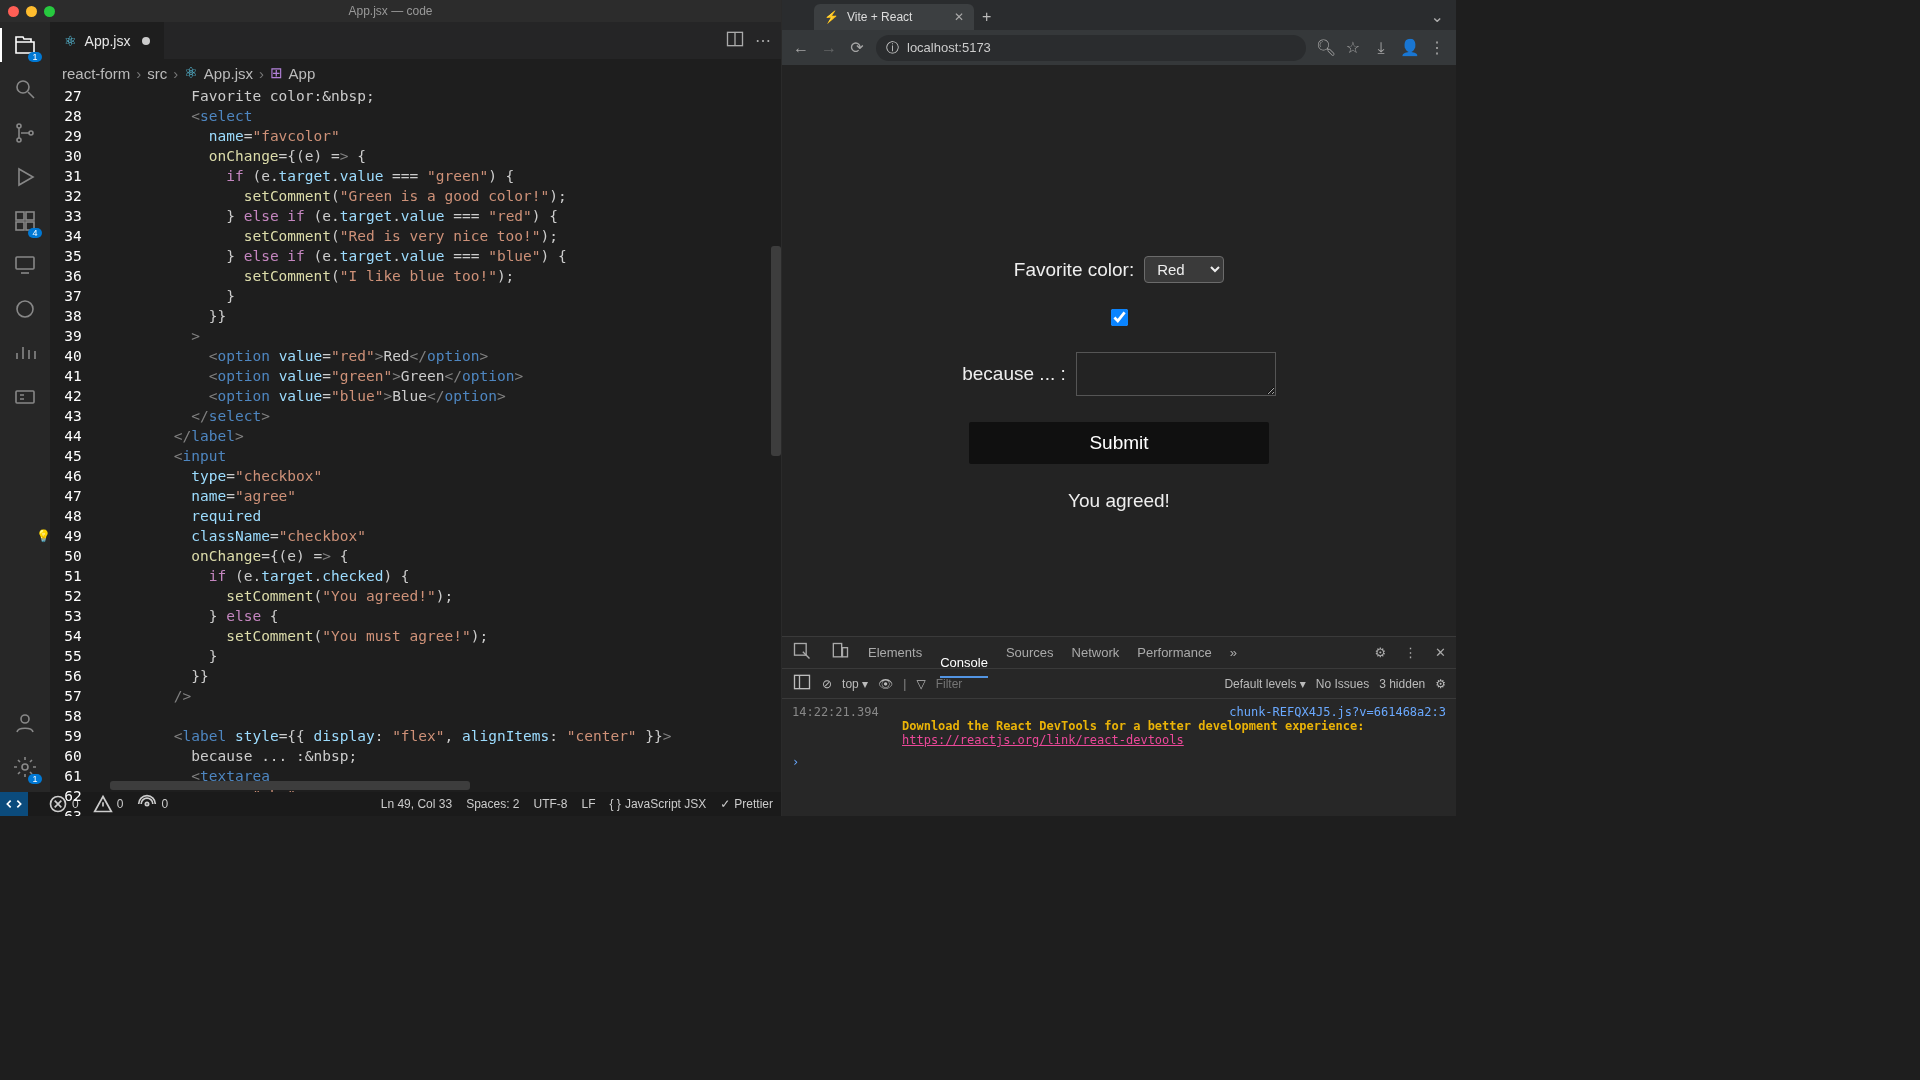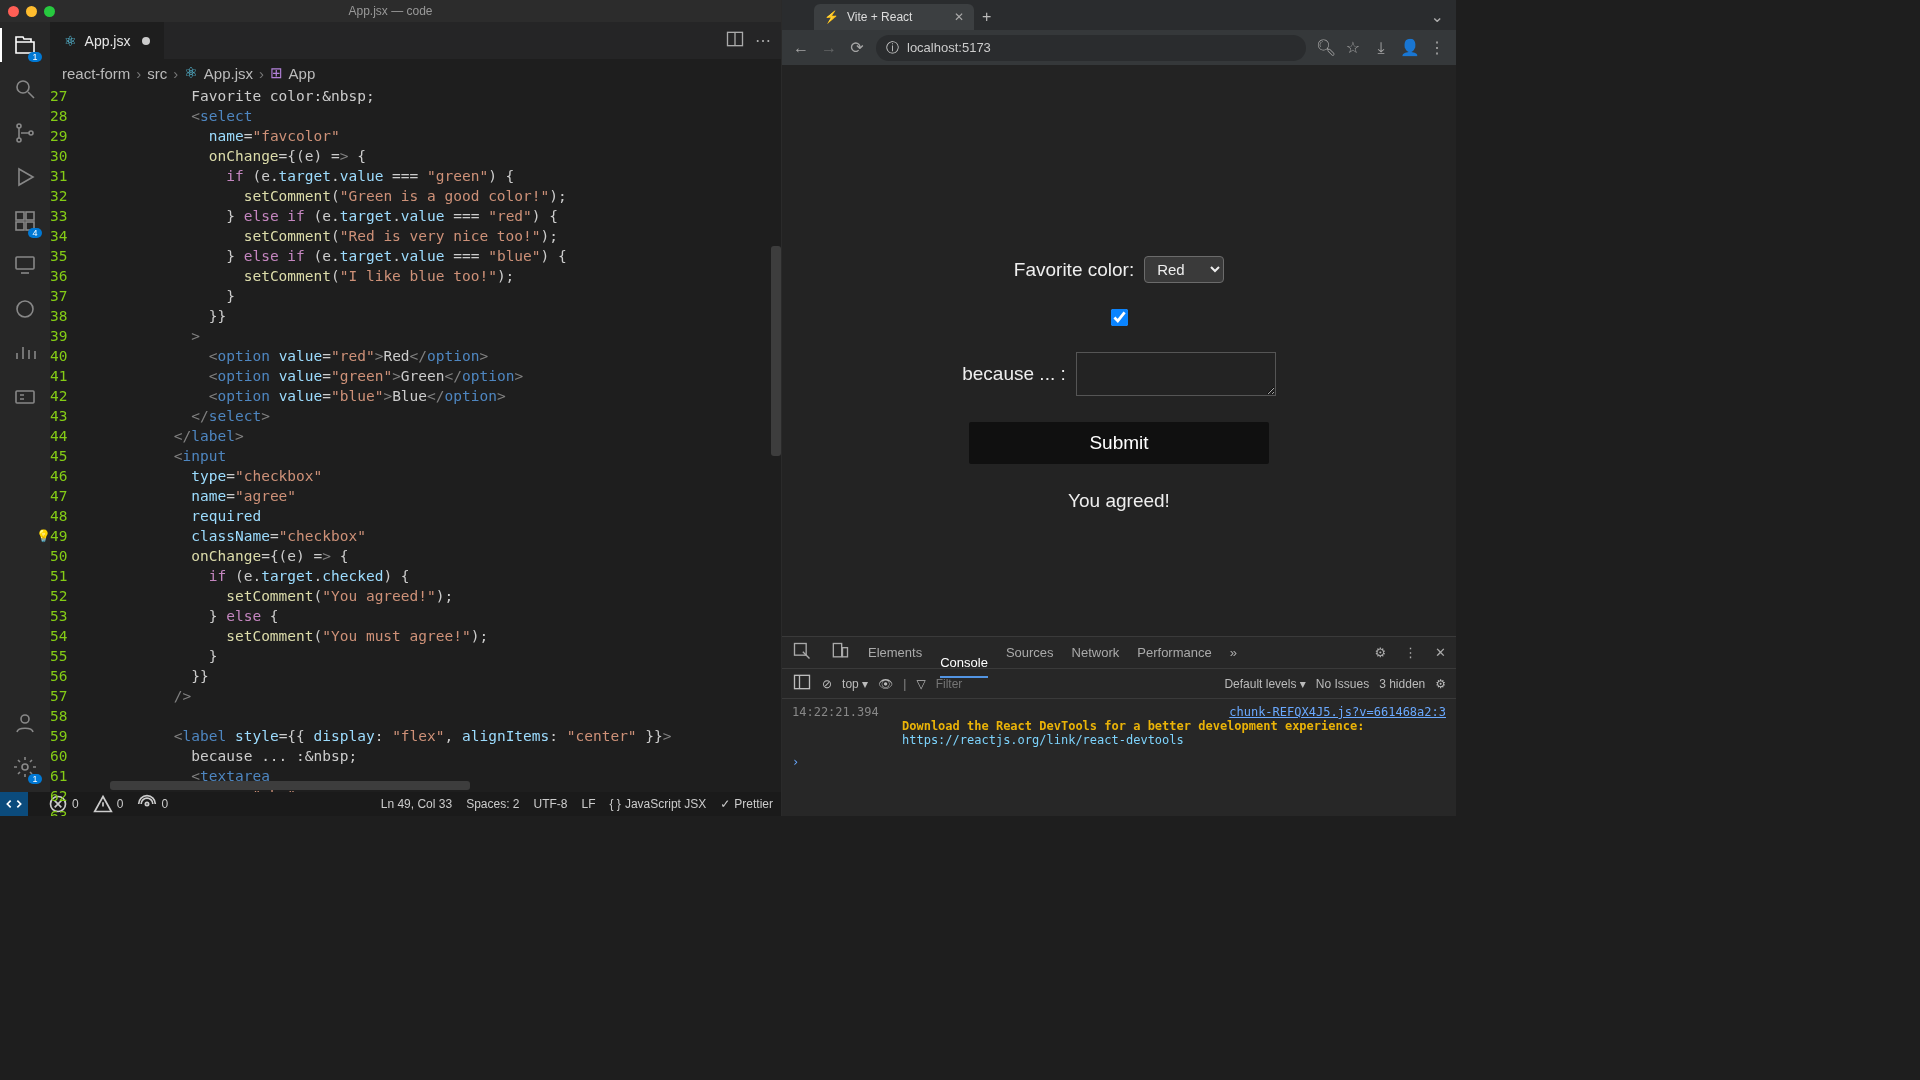--- a/index.html
+++ b/index.html
@@ -91,21 +91,21 @@
 .breadcrumbs .chev { color: #777; }
 .breadcrumbs .react-icon { color: #61dafb; }
 .breadcrumbs .fn-icon { color: #b180d7; }
 
 .code-area {
   flex: 1; display: flex; min-height: 0;
   font-family: Menlo, Consolas, monospace; font-size: 14.5px;
   line-height: 20px; position: relative;
 }
 .gutter {
-  width: 54px; text-align: left; color: #84cc16;
+  width: 54px; text-align: center; color: #ffffff;
   padding: 0 8px 0 0; user-select: none;
 }
 .gutter .ln { height: 20px; position: relative; }
 .gutter .bulb::before {
   content: "💡"; position: absolute; left: -14px; top: 0; font-size: 12px;
 }
 .code {
   flex: 1; white-space: pre; overflow: hidden; color: #ccc;
   position: relative;
 }
@@ -210,22 +210,22 @@
 .dt-sub .filter {
   background: transparent; border: none; color: #ec4899; font-size: 12px;
   outline: none;
 }
 .dt-body {
   flex: 1; font-family: Menlo, Consolas, monospace; font-size: 12px;
   padding: 6px 10px; color: #ccc;
 }
 .dt-row { display: flex; gap: 10px; align-items: flex-end; }
 .dt-ts { color: #888; width: 100px; }
-.dt-link { color: #6aa9ff; text-decoration: underline; margin-left: auto; }
-.dt-url { color: #7dd3fc; }
+.dt-link { color: #6aa9ff; margin-left: auto; }
+.dt-url { color: #ec4899; text-decoration: underline; }
 .prompt { color: #6aa9ff; margin-top: 8px; }
 
 svg { width: 20px; height: 20px; }
 .activity-bar svg { width: 24px; height: 24px; }
 </style>
 </head>
 <body>
 
 <div class="vscode">
   <div class="titlebar">

